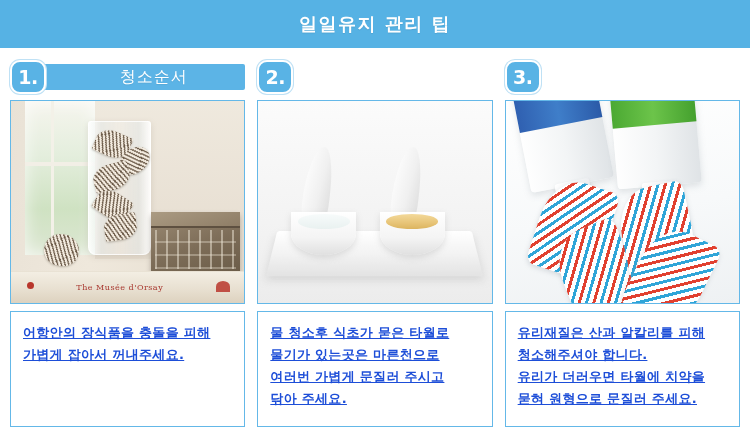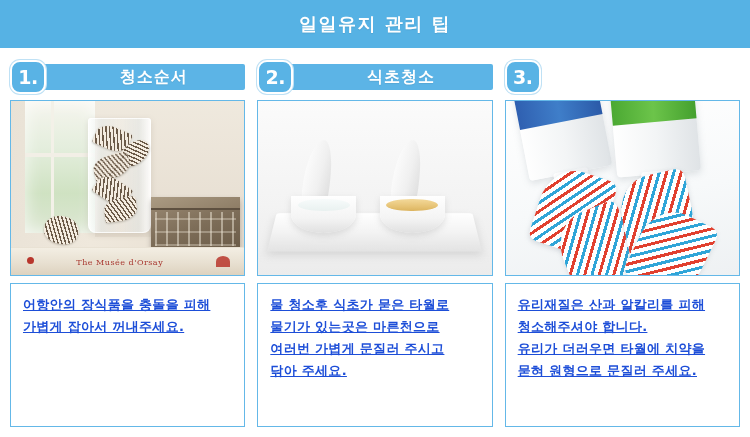--- a/index.html
+++ b/index.html
@@ -73,21 +73,21 @@
     background: #5cb4e6;
     border-radius: 2px;
     display: flex;
     align-items: center;
     justify-content: center;
     padding-left: 26px;
   }
   .panel-title {
     color: #ffffff;
     font-size: 16px;
-    font-weight: bold;
+    font-weight: normal;
     letter-spacing: 1px;
     white-space: nowrap;
     text-shadow: 0 1px 1px rgba(0,0,0,0.07);
   }
   .panel-badge {
     position: absolute;
     left: 0; top: 0;
     width: 36px;
     height: 34px;
     background: #59b3e5;
@@ -104,21 +104,21 @@
     font-size: 19px;
     font-weight: bold;
     line-height: 1;
     letter-spacing: -0.5px;
   }
 
   
   .photo-frame {
     position: relative;
     width: 100%;
-    height: 176px;
+    height: 204px;
     border: 1px solid #64b8e8;
     overflow: hidden;
     background: #efeae3;
   }
   .photo-canvas {
     position: absolute;
     inset: 0;
     overflow: hidden;
   }
 
@@ -394,23 +394,20 @@
       </div>
 
       <div class="caption-box align-lower">
         <div class="caption-line">어항안의 장식품을 충돌을 피해</div>
         <div class="caption-line">가볍게 잡아서 꺼내주세요.</div>
       </div>
     </div>
 
     <div class="panel">
       <div class="panel-head">
-        <div class="panel-titlebar">
-          <span class="panel-title">식초청소</span>
-        </div>
         <div class="panel-badge">
           <span class="panel-badge-text">2.</span>
         </div>
       </div>
 
       <div class="photo-frame">
         <div class="photo-canvas">
           <div class="p2-bg"></div>
           <div class="p2-tray"></div>
           <div class="spoon p2-spoon-left">

